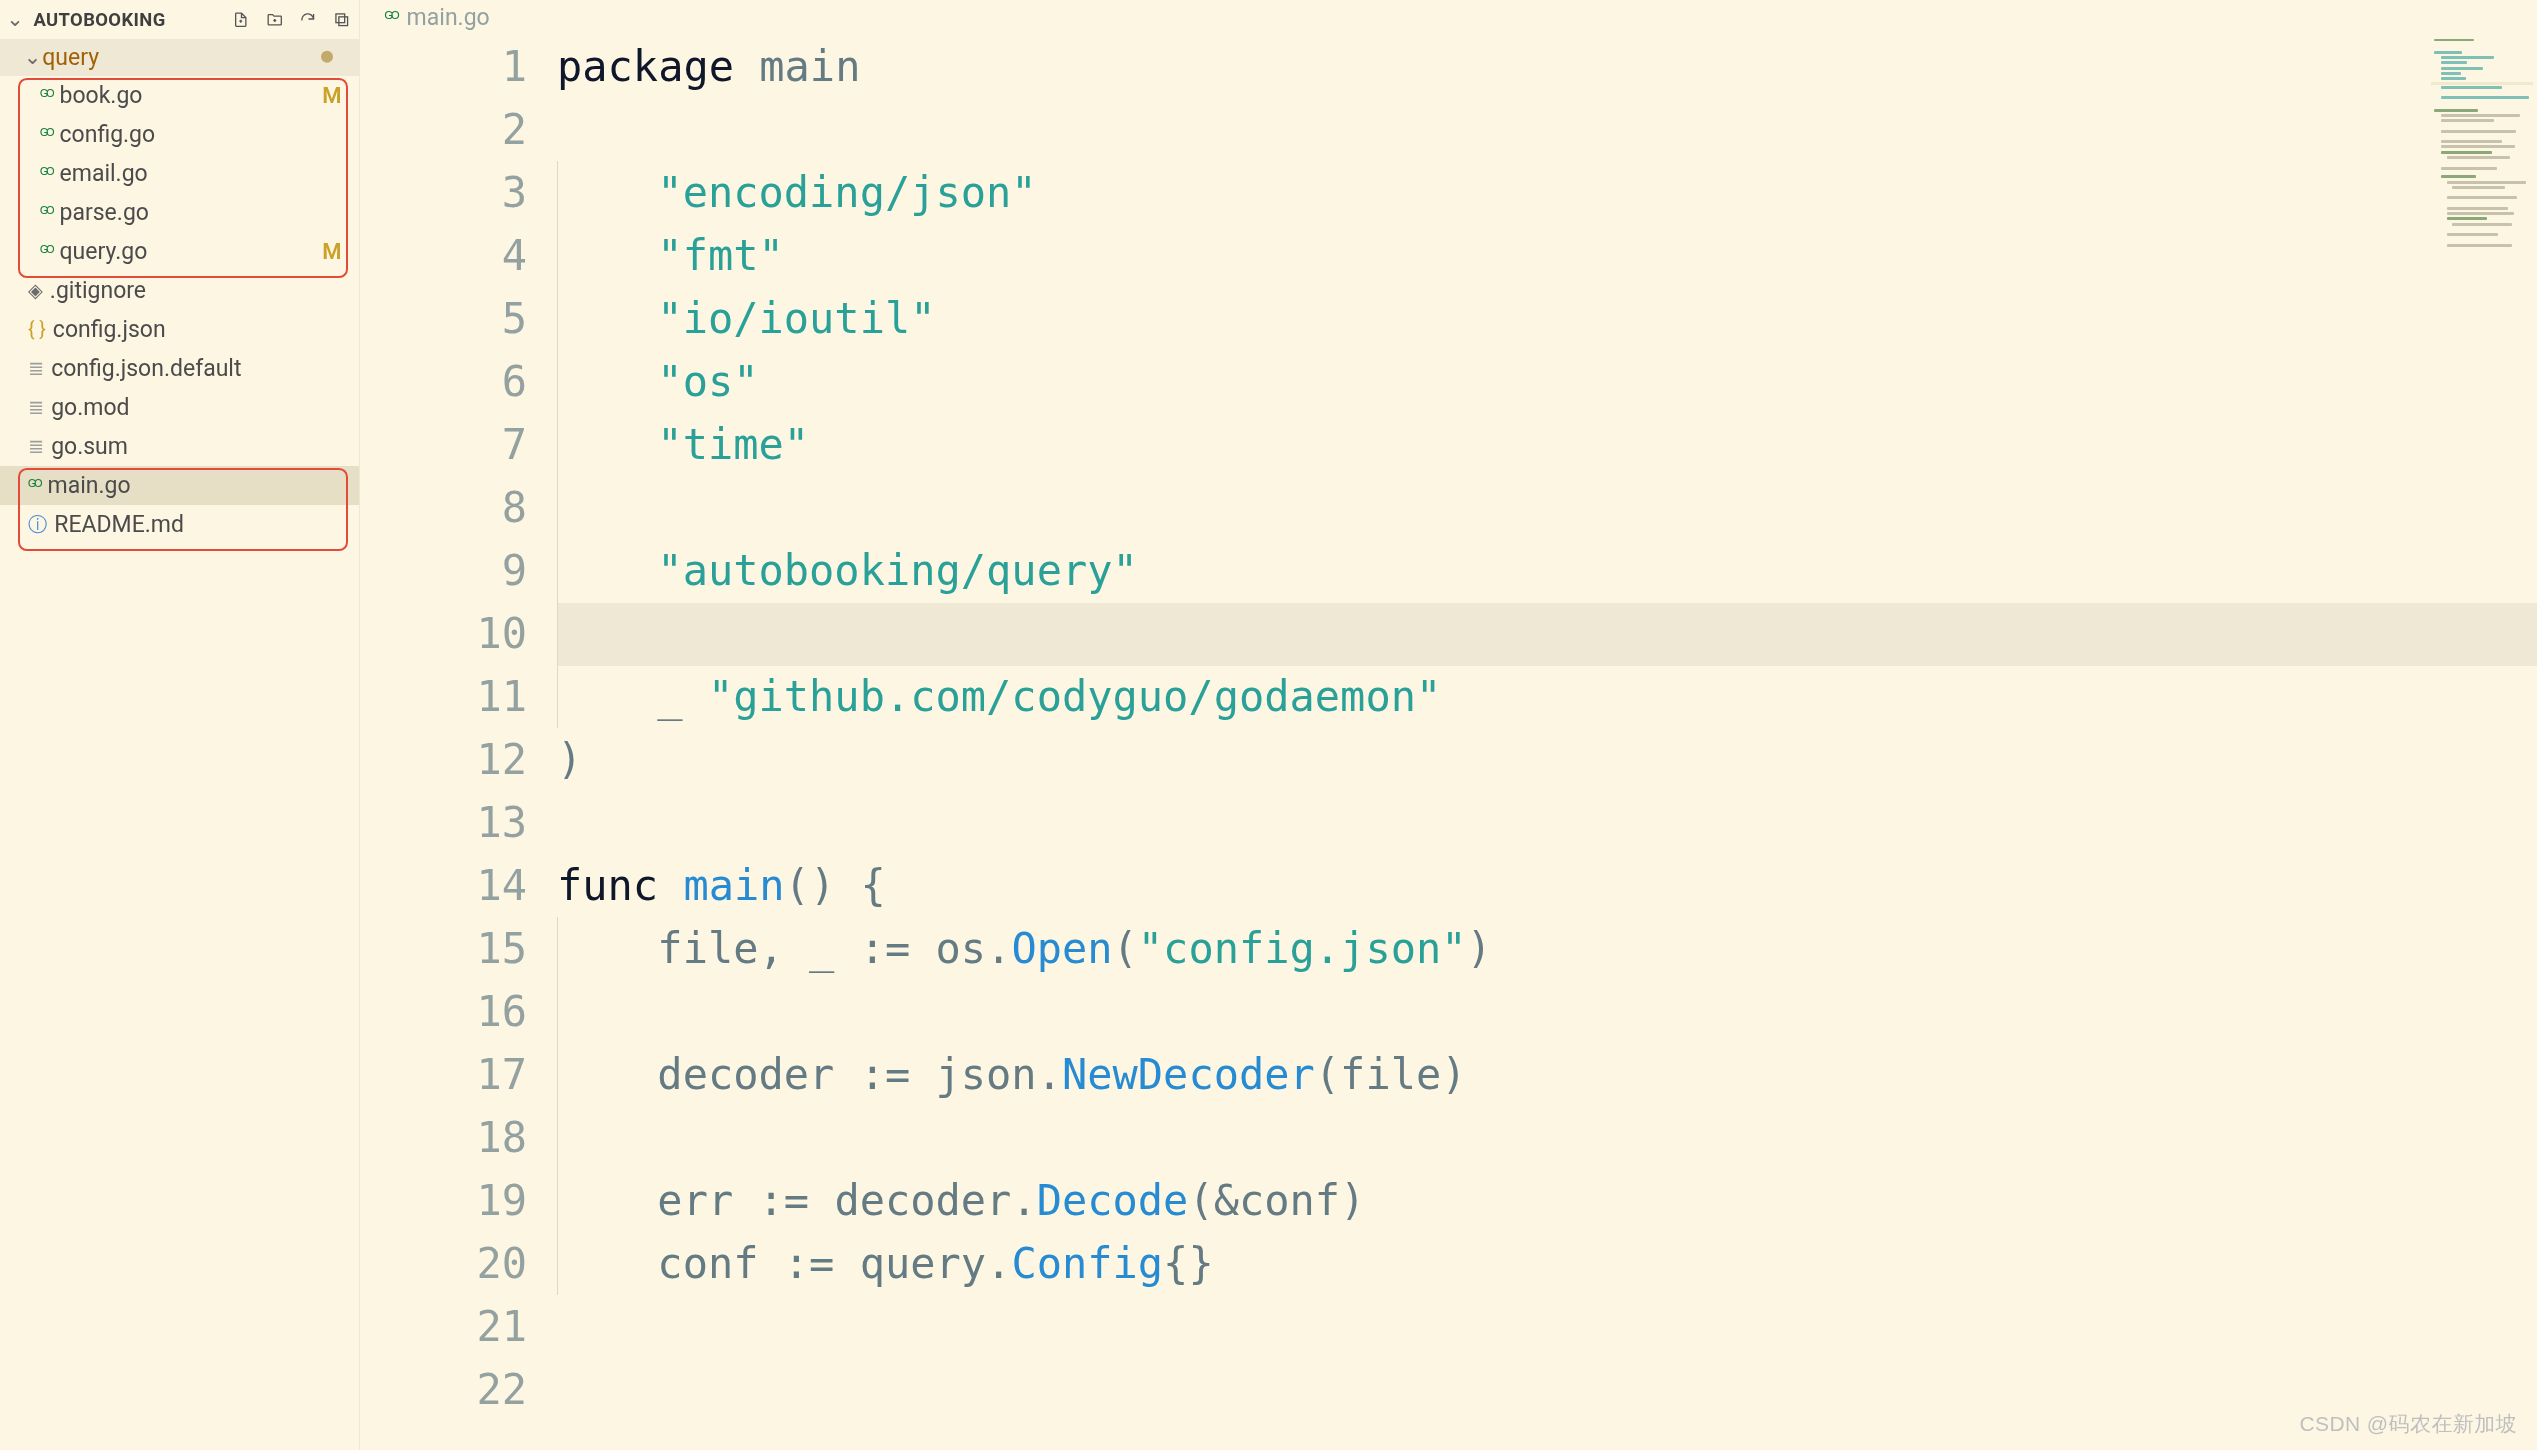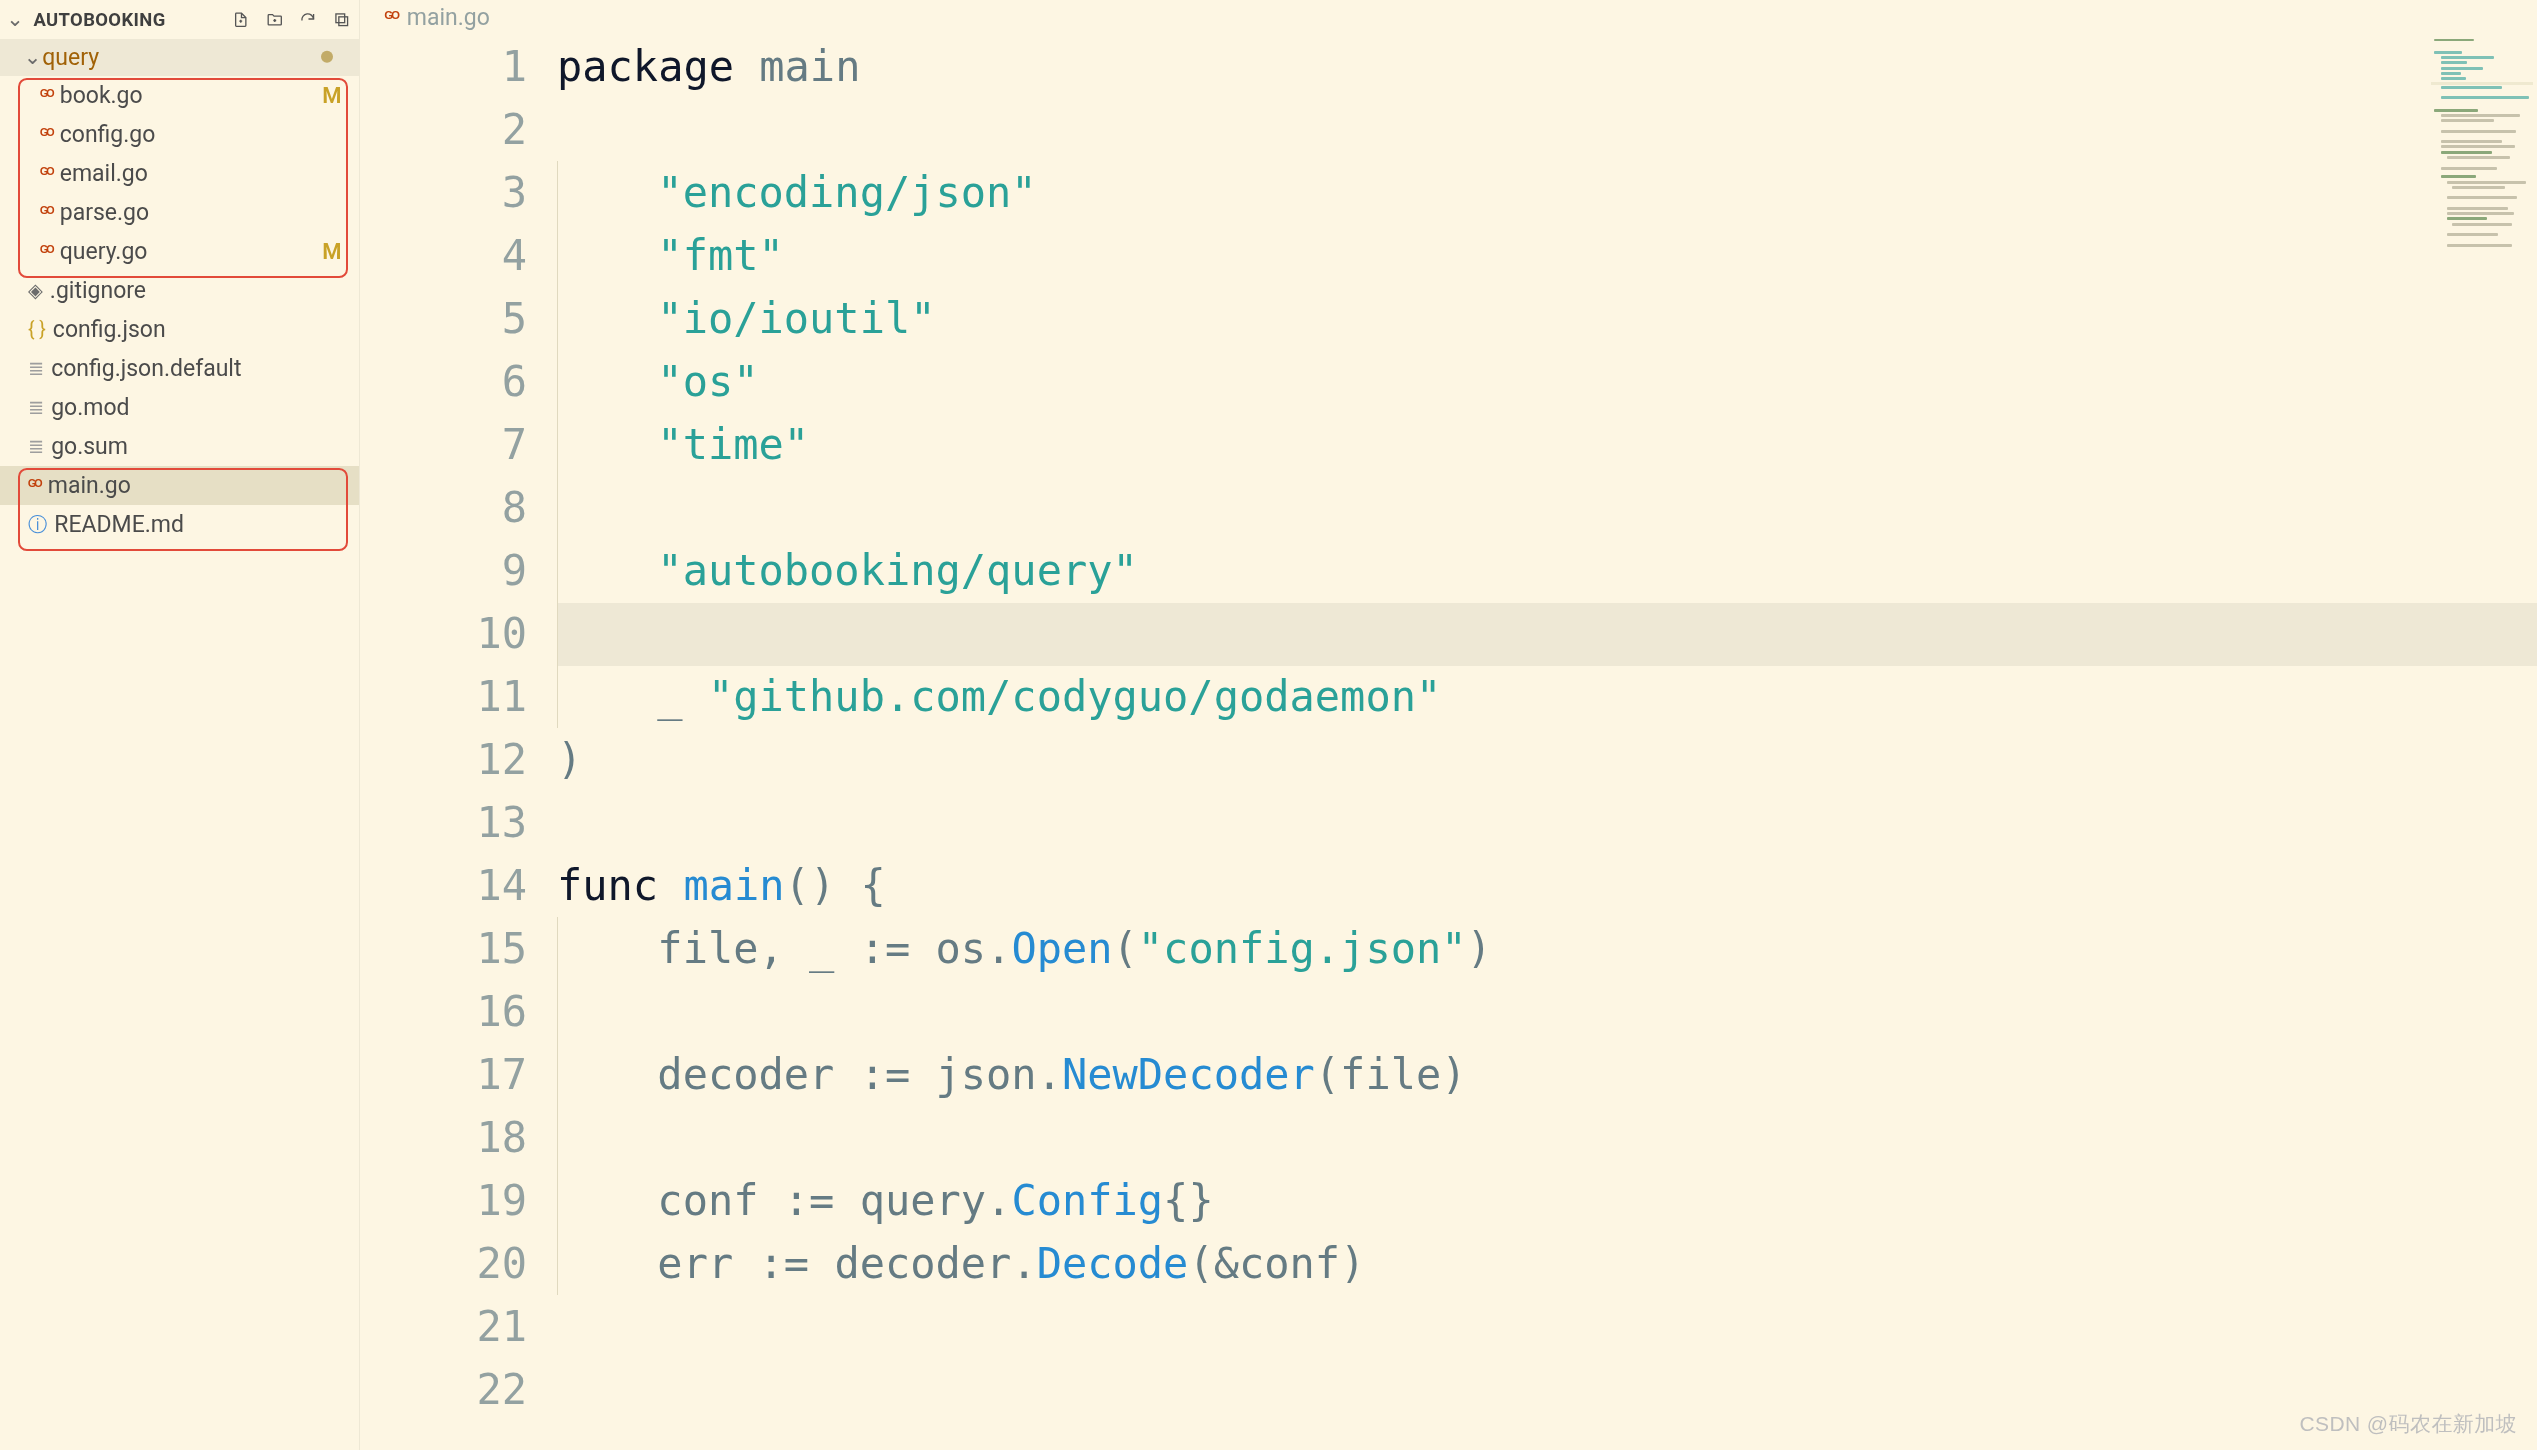--- a/index.html
+++ b/index.html
@@ -15,21 +15,21 @@
   .folder-row .chev{width:19.3px;color:#6b6b6b;text-align:center}
   .folder-row .name{color:#a16207;font-size:23px}
   .folder-row .dot{position:absolute;right:26px;top:50%;transform:translateY(-50%);width:12.3px;height:12.3px;border-radius:50%;background:#c2ab68}
   .file-row{display:flex;align-items:center;height:39px;padding-left:40px;color:#4b4b4b;font-size:23px;position:relative}
   .file-row .ico{display:inline-flex;align-items:center;justify-content:center;margin-right:7px;font-size:19.3px}
   .file-row .status{position:absolute;right:17.5px;color:#c9a227;font-weight:600;font-size:22px}
   .file-row.selected{background:#e6dfc5}
   .outline-group{position:absolute;border:2.6px solid #e24a3a;border-radius:8.8px;pointer-events:none}
   .sidebar{position:relative}
   .file-row.root{padding-left:28px}
-  .ico.go{color:#c2410c;font-weight:700;font-size:16px;letter-spacing:-1.8px}
+  .ico.go{color:#15803d;font-weight:400;font-size:16px;letter-spacing:-1.8px}
   .ico.braces{color:#c9a227}
   .ico.diamond{color:#6b6b6b}
   .ico.info{color:#4a90d9}
   .ico.lines{color:#9e9e9e}
   .tree{position:relative}
   
   .editor{flex:1;display:flex;flex-direction:column;position:relative}
   .tabbar{display:flex;align-items:center;height:35px;padding-left:24.6px;gap:8.8px;color:#93a1a1;font-size:23px}
   .tabbar .ico.go{font-size:16.7px}
   .code-area{flex:1;display:flex;overflow:hidden}
@@ -199,22 +199,22 @@
         <div class="line"><span class="ind-guide"></span>    <span class="tok-str">"autobooking/query"</span></div>
         <div class="line"><span class="ind-guide"></span>    </div>
         <div class="line"><span class="ind-guide"></span>    <span class="tok-ident">_ </span><span class="tok-str">"github.com/codyguo/godaemon"</span></div>
         <div class="line"><span class="tok-punc">)</span></div>
         <div class="line"></div>
         <div class="line"><span class="tok-kw">func </span><span class="tok-fn">main</span><span class="tok-punc">() {</span></div>
         <div class="line"><span class="ind-guide"></span>    <span class="tok-ident">file, _ </span><span class="tok-punc">:= </span><span class="tok-ident">os.</span><span class="tok-fn">Open</span><span class="tok-punc">(</span><span class="tok-str">"config.json"</span><span class="tok-punc">)</span></div>
         <div class="line"><span class="ind-guide"></span>    </div>
         <div class="line"><span class="ind-guide"></span>    <span class="tok-ident">decoder </span><span class="tok-punc">:= </span><span class="tok-ident">json.</span><span class="tok-fn">NewDecoder</span><span class="tok-punc">(file)</span></div>
         <div class="line"><span class="ind-guide"></span>    </div>
+        <div class="line"><span class="ind-guide"></span>    <span class="tok-ident">err </span><span class="tok-punc">:= </span><span class="tok-ident">decoder.</span><span class="tok-fn">Decode</span><span class="tok-punc">(&amp;conf)</span></div>
         <div class="line"><span class="ind-guide"></span>    <span class="tok-ident">conf </span><span class="tok-punc">:= </span><span class="tok-ident">query.</span><span class="tok-fn">Config</span><span class="tok-punc">{}</span></div>
-        <div class="line"><span class="ind-guide"></span>    <span class="tok-ident">err </span><span class="tok-punc">:= </span><span class="tok-ident">decoder.</span><span class="tok-fn">Decode</span><span class="tok-punc">(&amp;conf)</span></div>
         <div class="hl" style="top: 568px;"></div>
       </div>
   </div>
 
   <div class="minimap">
     <div class="mm-block" style="top:47px"></div>
     <div class="mm-line dk" style="top:3.5px;left:3.5px;width:40px"></div>
     <div class="mm-line teal" style="top:16px;left:3.5px;width:28px"></div>
     <div class="mm-line teal" style="top:21px;left:10.5px;width:53px"></div>
     <div class="mm-line teal" style="top:26px;left:10.5px;width:26px"></div>

